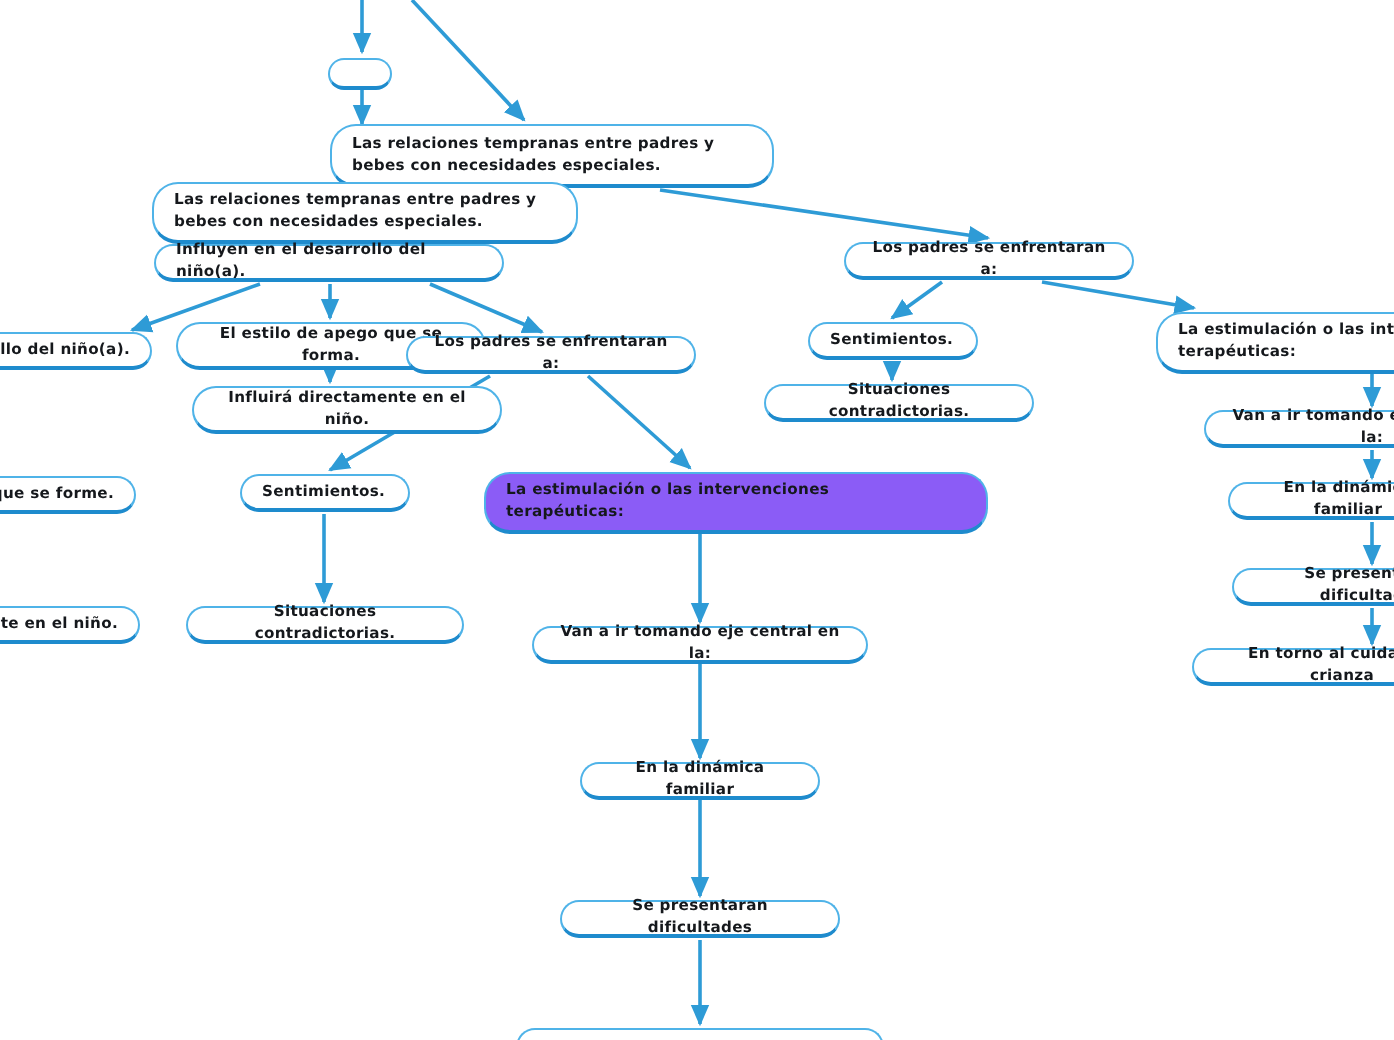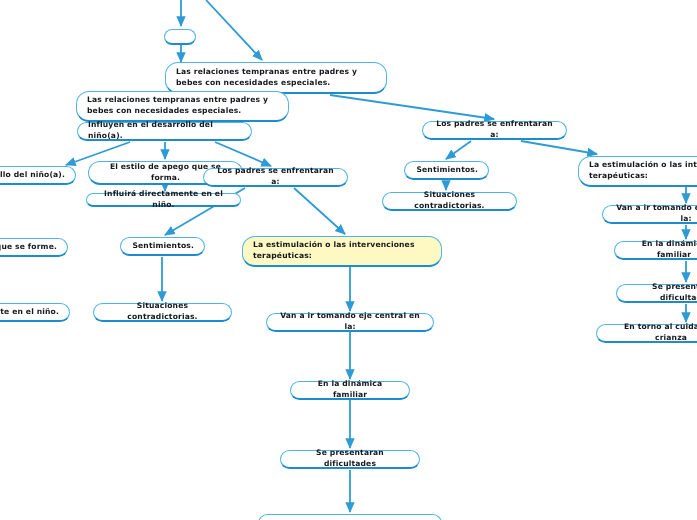--- a/index.html
+++ b/index.html
@@ -36,21 +36,21 @@
     display: flex;
     align-items: center;
     padding: 4px 10px;
     color: #15181c;
     font-size: 7.6px;
     font-weight: bold;
     line-height: 1.42;
     letter-spacing: 0.02em;
     white-space: pre-line;
   }
-  .node.center { justify-content: flex-end; text-align: center; }
+  .node.center { justify-content: flex-start; text-align: center; }
   .node.left   { justify-content: flex-start; text-align: left; }
   .node.empty  { padding: 0; }
 </style>
 </head>
 <body>
 
 <div id="canvas">
 
   <svg id="edges" viewBox="0 0 697 520" width="697" height="520" xmlns="http://www.w3.org/2000/svg">
     <defs>
@@ -87,29 +87,29 @@
   <div id="node-layer">
       <div class="node center empty" style="left: 164px; top: 29px; width: 32px; height: 16px; border-color: rgb(79, 179, 232) rgb(79, 179, 232) rgb(30, 139, 205); background: rgb(255, 255, 255); color: rgb(21, 24, 28);"><span></span></div>
       <div class="node left" style="left: 165px; top: 62px; width: 222px; height: 32px; border-color: rgb(79, 179, 232) rgb(79, 179, 232) rgb(30, 139, 205); background: rgb(255, 255, 255); color: rgb(21, 24, 28);"><span>Las relaciones tempranas entre padres y
 bebes con necesidades especiales.</span></div>
       <div class="node left" style="left: 76px; top: 91px; width: 213px; height: 31px; border-color: rgb(79, 179, 232) rgb(79, 179, 232) rgb(30, 139, 205); background: rgb(255, 255, 255); color: rgb(21, 24, 28);"><span>Las relaciones tempranas entre padres y
 bebes con necesidades especiales.</span></div>
       <div class="node left" style="left: 77px; top: 122px; width: 175px; height: 19px; border-color: rgb(79, 179, 232) rgb(79, 179, 232) rgb(30, 139, 205); background: rgb(255, 255, 255); color: rgb(21, 24, 28); align-items: center;"><span>Influyen en el desarrollo del niño(a).</span></div>
       <div class="node left" style="left: -76px; top: 166px; width: 152px; height: 19px; justify-content: flex-end; text-align: right; border-color: rgb(79, 179, 232) rgb(79, 179, 232) rgb(30, 139, 205); background: rgb(255, 255, 255); color: rgb(21, 24, 28);"><span>rollo del niño(a).</span></div>
       <div class="node center" style="left: 88px; top: 161px; width: 155px; height: 24px; border-color: rgb(79, 179, 232) rgb(79, 179, 232) rgb(30, 139, 205); background: rgb(255, 255, 255); color: rgb(21, 24, 28);"><span>El estilo de apego que se forma.</span></div>
       <div class="node center" style="left: 203px; top: 168px; width: 145px; height: 19px; border-color: rgb(79, 179, 232) rgb(79, 179, 232) rgb(30, 139, 205); background: rgb(255, 255, 255); color: rgb(21, 24, 28);"><span>Los padres se enfrentaran a:</span></div>
-      <div class="node center" style="left: 86px; top: 193px; width: 155px; height: 14px; border-color: rgb(79, 179, 232) rgb(79, 179, 232) rgb(30, 139, 205); background: rgb(255, 255, 255); color: rgb(21, 24, 28);"><span>Influirá directamente en el niño.</span></div>
+      <div class="node center" style="left: 96px; top: 193px; width: 155px; height: 24px; border-color: rgb(79, 179, 232) rgb(79, 179, 232) rgb(30, 139, 205); background: rgb(255, 255, 255); color: rgb(21, 24, 28);"><span>Influirá directamente en el niño.</span></div>
       <div class="node left" style="left: -70px; top: 238px; width: 138px; height: 19px; justify-content: flex-end; text-align: right; border-color: rgb(79, 179, 232) rgb(79, 179, 232) rgb(30, 139, 205); background: rgb(255, 255, 255); color: rgb(21, 24, 28);"><span>que se forme.</span></div>
       <div class="node left" style="left: -73px; top: 303px; width: 143px; height: 19px; justify-content: flex-end; text-align: right; border-color: rgb(79, 179, 232) rgb(79, 179, 232) rgb(30, 139, 205); background: rgb(255, 255, 255); color: rgb(21, 24, 28);"><span>ente en el niño.</span></div>
       <div class="node center" style="left: 120px; top: 237px; width: 85px; height: 19px; border-color: rgb(79, 179, 232) rgb(79, 179, 232) rgb(30, 139, 205); background: rgb(255, 255, 255); color: rgb(21, 24, 28);"><span>Sentimientos.</span></div>
       <div class="node center" style="left: 93px; top: 303px; width: 139px; height: 19px; border-color: rgb(79, 179, 232) rgb(79, 179, 232) rgb(30, 139, 205); background: rgb(255, 255, 255); color: rgb(21, 24, 28);"><span>Situaciones contradictorias.</span></div>
       <div class="node center" style="left: 422px; top: 121px; width: 145px; height: 19px; border-color: rgb(79, 179, 232) rgb(79, 179, 232) rgb(30, 139, 205); background: rgb(255, 255, 255); color: rgb(21, 24, 28);"><span>Los padres se enfrentaran a:</span></div>
       <div class="node center" style="left: 404px; top: 161px; width: 85px; height: 19px; border-color: rgb(79, 179, 232) rgb(79, 179, 232) rgb(30, 139, 205); background: rgb(255, 255, 255); color: rgb(21, 24, 28);"><span>Sentimientos.</span></div>
       <div class="node center" style="left: 382px; top: 192px; width: 135px; height: 19px; border-color: rgb(79, 179, 232) rgb(79, 179, 232) rgb(30, 139, 205); background: rgb(255, 255, 255); color: rgb(21, 24, 28);"><span>Situaciones contradictorias.</span></div>
-      <div class="node left" style="left: 242px; top: 236px; width: 200px; height: 31px; border-color: rgb(79, 179, 232) rgb(79, 179, 232) rgb(30, 139, 205); background: #fef9c3; color: rgb(21, 24, 28);"><span>La estimulación o las intervenciones
+      <div class="node left" style="left: 242px; top: 236px; width: 252px; height: 31px; border-color: rgb(79, 179, 232) rgb(79, 179, 232) rgb(30, 139, 205); background: #8b5cf6; color: rgb(21, 24, 28);"><span>La estimulación o las intervenciones
 terapéuticas:</span></div>
       <div class="node center" style="left: 266px; top: 313px; width: 168px; height: 19px; border-color: rgb(79, 179, 232) rgb(79, 179, 232) rgb(30, 139, 205); background: rgb(255, 255, 255); color: rgb(21, 24, 28);"><span>Van a ir tomando eje central en la:</span></div>
       <div class="node center" style="left: 290px; top: 381px; width: 120px; height: 19px; border-color: rgb(79, 179, 232) rgb(79, 179, 232) rgb(30, 139, 205); background: rgb(255, 255, 255); color: rgb(21, 24, 28);"><span>En la dinámica familiar</span></div>
       <div class="node center" style="left: 280px; top: 450px; width: 140px; height: 19px; border-color: rgb(79, 179, 232) rgb(79, 179, 232) rgb(30, 139, 205); background: rgb(255, 255, 255); color: rgb(21, 24, 28);"><span>Se presentaran dificultades</span></div>
       <div class="node center empty" style="left: 258px; top: 514px; width: 184px; height: 19px; border-color: rgb(79, 179, 232) rgb(79, 179, 232) rgb(30, 139, 205); background: rgb(255, 255, 255); color: rgb(21, 24, 28);"><span></span></div>
       <div class="node left" style="left: 578px; top: 156px; width: 215px; height: 31px; border-color: rgb(79, 179, 232) rgb(79, 179, 232) rgb(30, 139, 205); background: rgb(255, 255, 255); color: rgb(21, 24, 28);"><span>La estimulación o las intervenciones
 terapéuticas:</span></div>
       <div class="node center" style="left: 602px; top: 205px; width: 168px; height: 19px; border-color: rgb(79, 179, 232) rgb(79, 179, 232) rgb(30, 139, 205); background: rgb(255, 255, 255); color: rgb(21, 24, 28);"><span>Van a ir tomando eje central en la:</span></div>
       <div class="node center" style="left: 614px; top: 241px; width: 120px; height: 19px; border-color: rgb(79, 179, 232) rgb(79, 179, 232) rgb(30, 139, 205); background: rgb(255, 255, 255); color: rgb(21, 24, 28);"><span>En la dinámica familiar</span></div>
       <div class="node center" style="left: 616px; top: 284px; width: 140px; height: 19px; border-color: rgb(79, 179, 232) rgb(79, 179, 232) rgb(30, 139, 205); background: rgb(255, 255, 255); color: rgb(21, 24, 28);"><span>Se presentaran dificultades</span></div>

